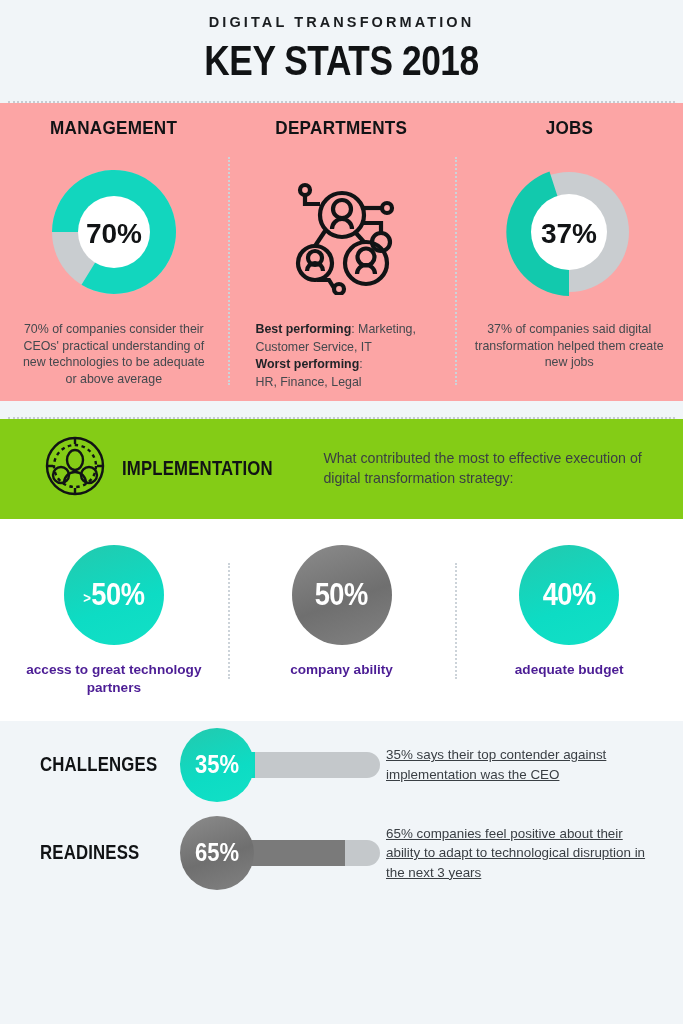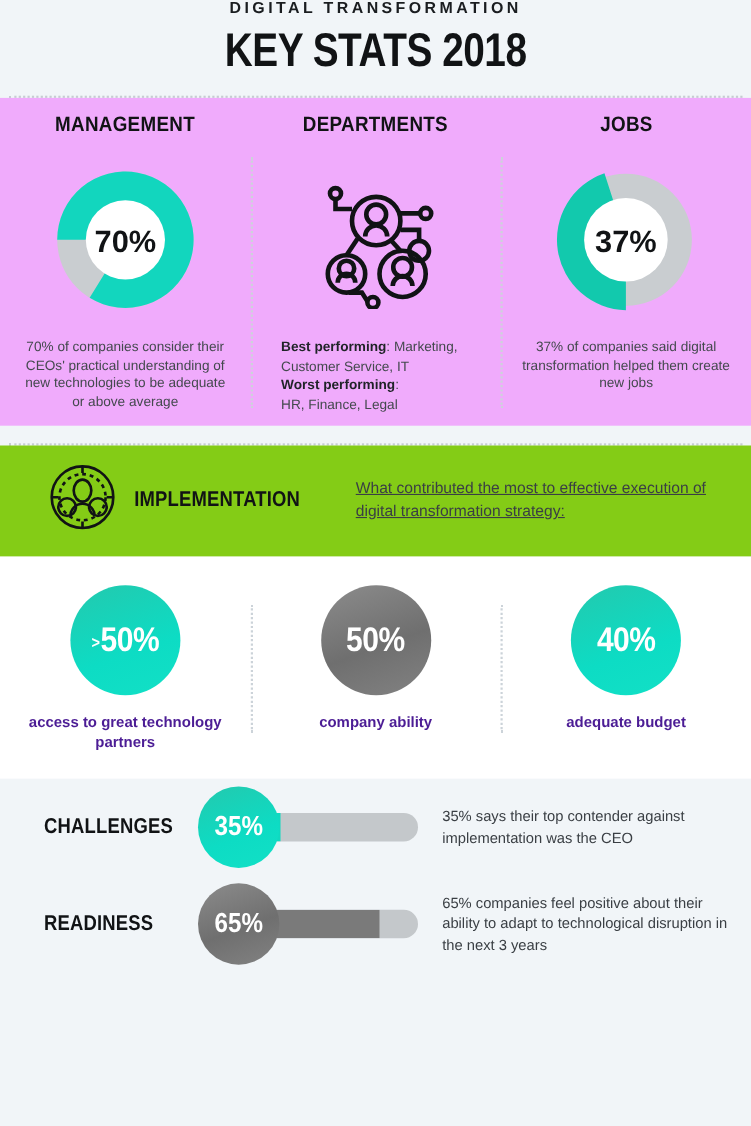--- a/index.html
+++ b/index.html
@@ -7,41 +7,41 @@
     width:683px;height:1024px;
     background:#f1f5f8;
     font-family:"Liberation Sans", sans-serif;
     color:#2b2f33;
     overflow:hidden;
     position:relative;
   }
   .page{width:683px;height:1024px;position:relative;display:flex;flex-direction:column;}
 
   
-  .header{background:#f1f5f8;text-align:center;}
+  .header{background:#f1f5f8;padding-top:14px;text-align:center;}
   .kicker{
     font-size:14.5px;font-weight:700;letter-spacing:3.1px;
     color:#1a1d20;text-transform:uppercase;
   }
   .headline{
     margin-top:6px;
     font-size:43px;font-weight:700;letter-spacing:-0.5px;
     color:#111315;text-transform:uppercase;
     transform:scaleX(0.82);transform-origin:center;
     font-stretch:condensed;
   }
 
   .hdivider{
     height:0;border-top:2px dotted #c6ccd2;
     margin:16px 8px 0 8px;
   }
 
   
   .stats-row{
-    background:#f0abfc;display:flex;padding:14px 0 10px 0;
+    background:#fca5a5;display:flex;padding:14px 0 10px 0;
   }
   .stat-col{
     flex:1;display:flex;flex-direction:column;align-items:center;
     position:relative;padding:0 6px;
   }
   .stat-col + .stat-col::before{
     content:"";position:absolute;left:0;top:40px;bottom:6px;
     border-left:2px dotted #ccd3d9;
   }
   .col-title{
@@ -67,21 +67,21 @@
     padding:16px 22px 18px 44px;
   }
   .impl-icon{flex:0 0 auto;}
   .impl-title{
     font-size:19.5px;font-weight:700;text-transform:uppercase;
     color:#111315;margin-left:16px;letter-spacing:0.2px;
     transform:scaleX(0.86);transform-origin:left center;
     white-space:nowrap;
   }
   .impl-text{
-    margin-left:26px;font-size:14.2px;line-height:1.45;color:#3a3f44;text-decoration:underline;
+    margin-left:26px;font-size:14.2px;line-height:1.45;color:#3a3f44;
   }
 
   
   .circles-section{background:#ffffff;display:flex;padding:26px 0 24px 0;}
   .circle-col{
     flex:1;display:flex;flex-direction:column;align-items:center;position:relative;
   }
   .circle-col + .circle-col::before{
     content:"";position:absolute;left:0;top:18px;bottom:18px;
     border-left:2px dotted #ccd3d9;
@@ -116,21 +116,21 @@
   }
   .bar-fill{height:100%;border-radius:13px 0 0 13px;}
   .f-teal{background:#0fd9c0;}
   .f-gray{background:#7a7a7a;}
   .bar-circle{
     position:absolute;left:0;top:50%;transform:translateY(-50%);
     width:74px;height:74px;border-radius:50%;
     display:flex;align-items:center;justify-content:center;color:#fff;z-index:2;
   }
   .pct-bar{font-size:25px;font-weight:700;transform:scaleX(0.88);transform-origin:center;}
-  .bar-text{margin-left:22px;font-size:13.4px;line-height:1.45;color:#3a3f44;max-width:262px;}
+  .bar-text{margin-left:6px;font-size:13.4px;line-height:1.45;color:#3a3f44;max-width:262px;text-decoration:underline;}
 
   
   .footer{
     margin-top:auto;background:#14b698;color:#ffffff;
     height:62px;display:flex;align-items:center;
     padding:0 24px;position:relative;
   }
   .brand{font-size:25px;font-weight:700;letter-spacing:0.5px;}
   .source{
     position:absolute;left:0;right:0;text-align:center;

